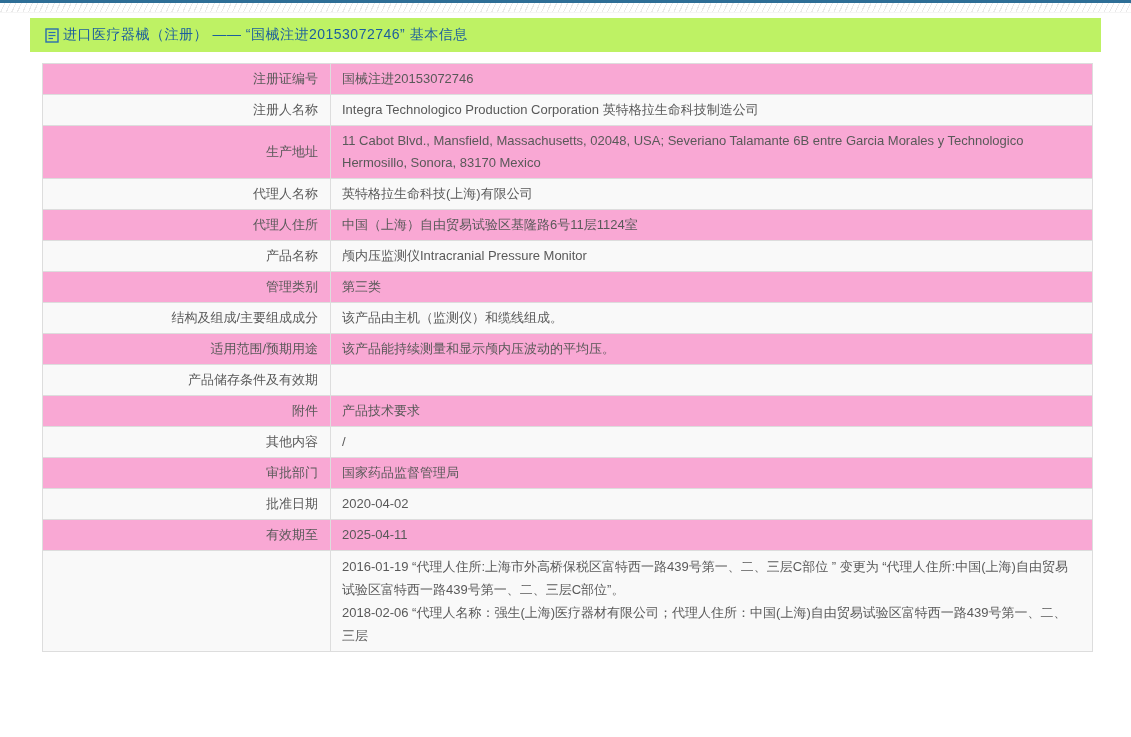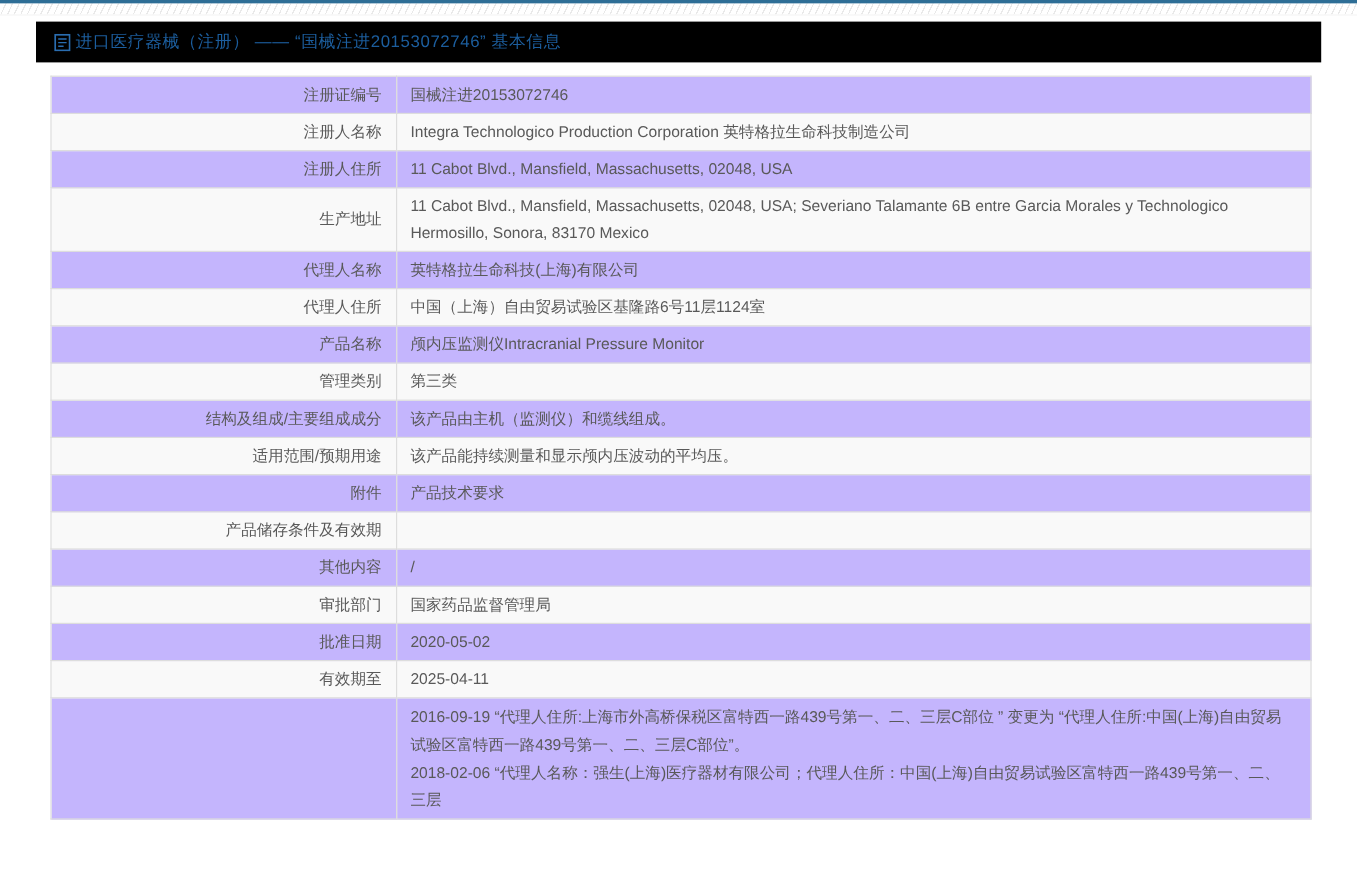--- a/index.html
+++ b/index.html
@@ -19,21 +19,21 @@
     background: repeating-linear-gradient(
       115deg,
       #ffffff 0px, #ffffff 4px,
       #e9e9e9 4px, #e9e9e9 5px
     );
     border-bottom: 1px solid #f5f5f5;
   }
   .panel-header {
     margin: 5px 30px 0 30px;
     height: 34px;
-    background: #000000;
+    background: #bef264;
     display: flex;
     align-items: center;
     padding-left: 15px;
   }
   .doc-icon {
     width: 14px;
     height: 15px;
     margin-right: 4px;
     flex: 0 0 auto;
     display: inline-block;
@@ -54,21 +54,21 @@
   }
   table.info-table tr:nth-child(even) td {
     background: #f9f9f9;
   }
   table.info-table td {
     border: 1px solid #dddddd;
     font-size: 13px;
     color: #595959;
     line-height: 22px;
     vertical-align: middle;
-    background: #c4b5fd;
+    background: #f9a8d4;
   }
   td.cell-label {
     width: 288px;
     text-align: right;
     padding: 4px 12px 4px 8px;
     white-space: nowrap;
   }
   td.cell-value {
     text-align: left;
     padding: 4px 14px 4px 11px;
@@ -101,24 +101,20 @@
   <tr>
     <td class="cell-label">注册证编号</td>
     <td class="cell-value">国械注进20153072746</td>
   </tr>
 
   <tr>
     <td class="cell-label">注册人名称</td>
     <td class="cell-value">Integra Technologico Production Corporation 英特格拉生命科技制造公司</td>
   </tr>
 
-  <tr>
-    <td class="cell-label">注册人住所</td>
-    <td class="cell-value">11 Cabot Blvd., Mansfield, Massachusetts, 02048, USA</td>
-  </tr>
 
   <tr>
     <td class="cell-label">生产地址</td>
     <td class="cell-value">11 Cabot Blvd., Mansfield, Massachusetts, 02048, USA; Severiano Talamante 6B entre Garcia Morales y Technologico Hermosillo, Sonora, 83170 Mexico</td>
   </tr>
 
   <tr>
     <td class="cell-label">代理人名称</td>
     <td class="cell-value">英特格拉生命科技(上海)有限公司</td>
   </tr>
@@ -143,53 +139,53 @@
     <td class="cell-label">结构及组成/主要组成成分</td>
     <td class="cell-value">该产品由主机（监测仪）和缆线组成。</td>
   </tr>
 
   <tr>
     <td class="cell-label">适用范围/预期用途</td>
     <td class="cell-value">该产品能持续测量和显示颅内压波动的平均压。</td>
   </tr>
 
   <tr>
-    <td class="cell-label">附件</td>
-    <td class="cell-value">产品技术要求</td>
+    <td class="cell-label">产品储存条件及有效期</td>
+    <td class="cell-value"></td>
   </tr>
 
   <tr>
-    <td class="cell-label">产品储存条件及有效期</td>
-    <td class="cell-value"></td>
+    <td class="cell-label">附件</td>
+    <td class="cell-value">产品技术要求</td>
   </tr>
 
   <tr>
     <td class="cell-label">其他内容</td>
     <td class="cell-value">/</td>
   </tr>
 
 
   <tr>
     <td class="cell-label">审批部门</td>
     <td class="cell-value">国家药品监督管理局</td>
   </tr>
 
   <tr>
     <td class="cell-label">批准日期</td>
-    <td class="cell-value">2020-05-02</td>
+    <td class="cell-value">2020-04-02</td>
   </tr>
 
 
   <tr>
     <td class="cell-label">有效期至</td>
     <td class="cell-value">2025-04-11</td>
   </tr>
 
   <tr>
     <td class="cell-label"></td>
     <td class="cell-value">
-            <div class="entry">2016-09-19 “代理人住所:上海市外高桥保税区富特西一路439号第一、二、三层C部位 ” 变更为 “代理人住所:中国(上海)自由贸易试验区富特西一路439号第一、二、三层C部位”。</div>
+            <div class="entry">2016-01-19 “代理人住所:上海市外高桥保税区富特西一路439号第一、二、三层C部位 ” 变更为 “代理人住所:中国(上海)自由贸易试验区富特西一路439号第一、二、三层C部位”。</div>
             <div class="entry">2018-02-06 “代理人名称：强生(上海)医疗器材有限公司；代理人住所：中国(上海)自由贸易试验区富特西一路439号第一、二、三层</div>
           </td>
   </tr>
 </tbody>
   </table>
 </div>
 
 </body></html>

